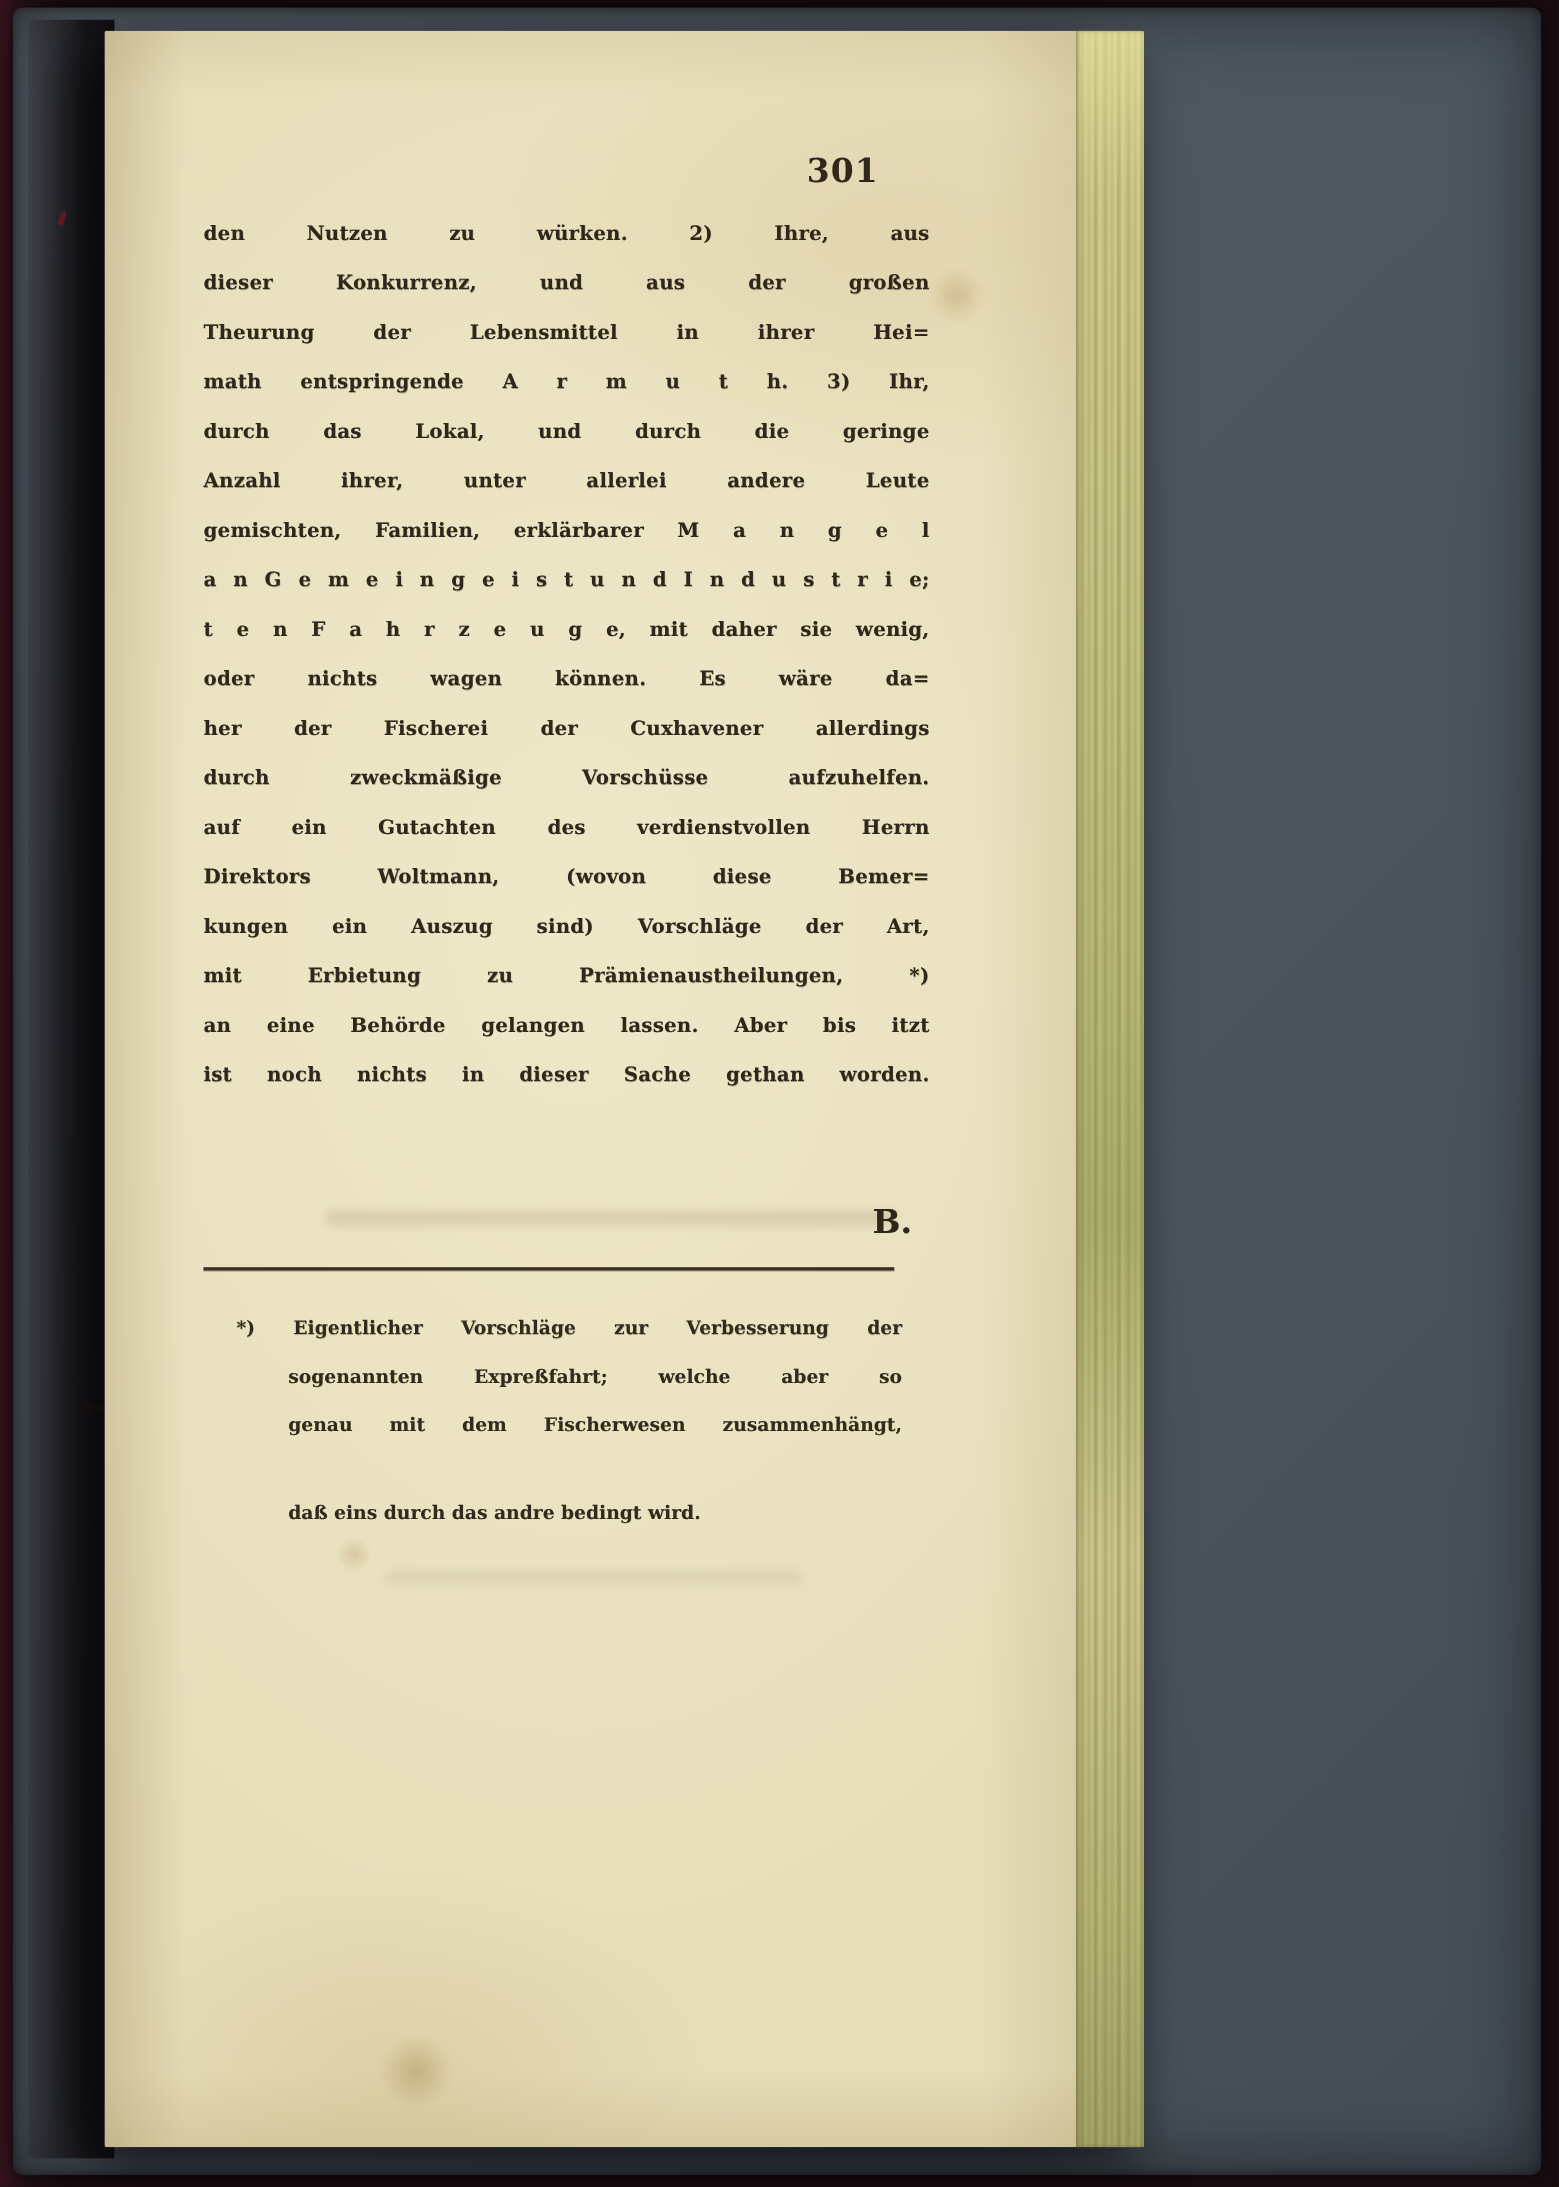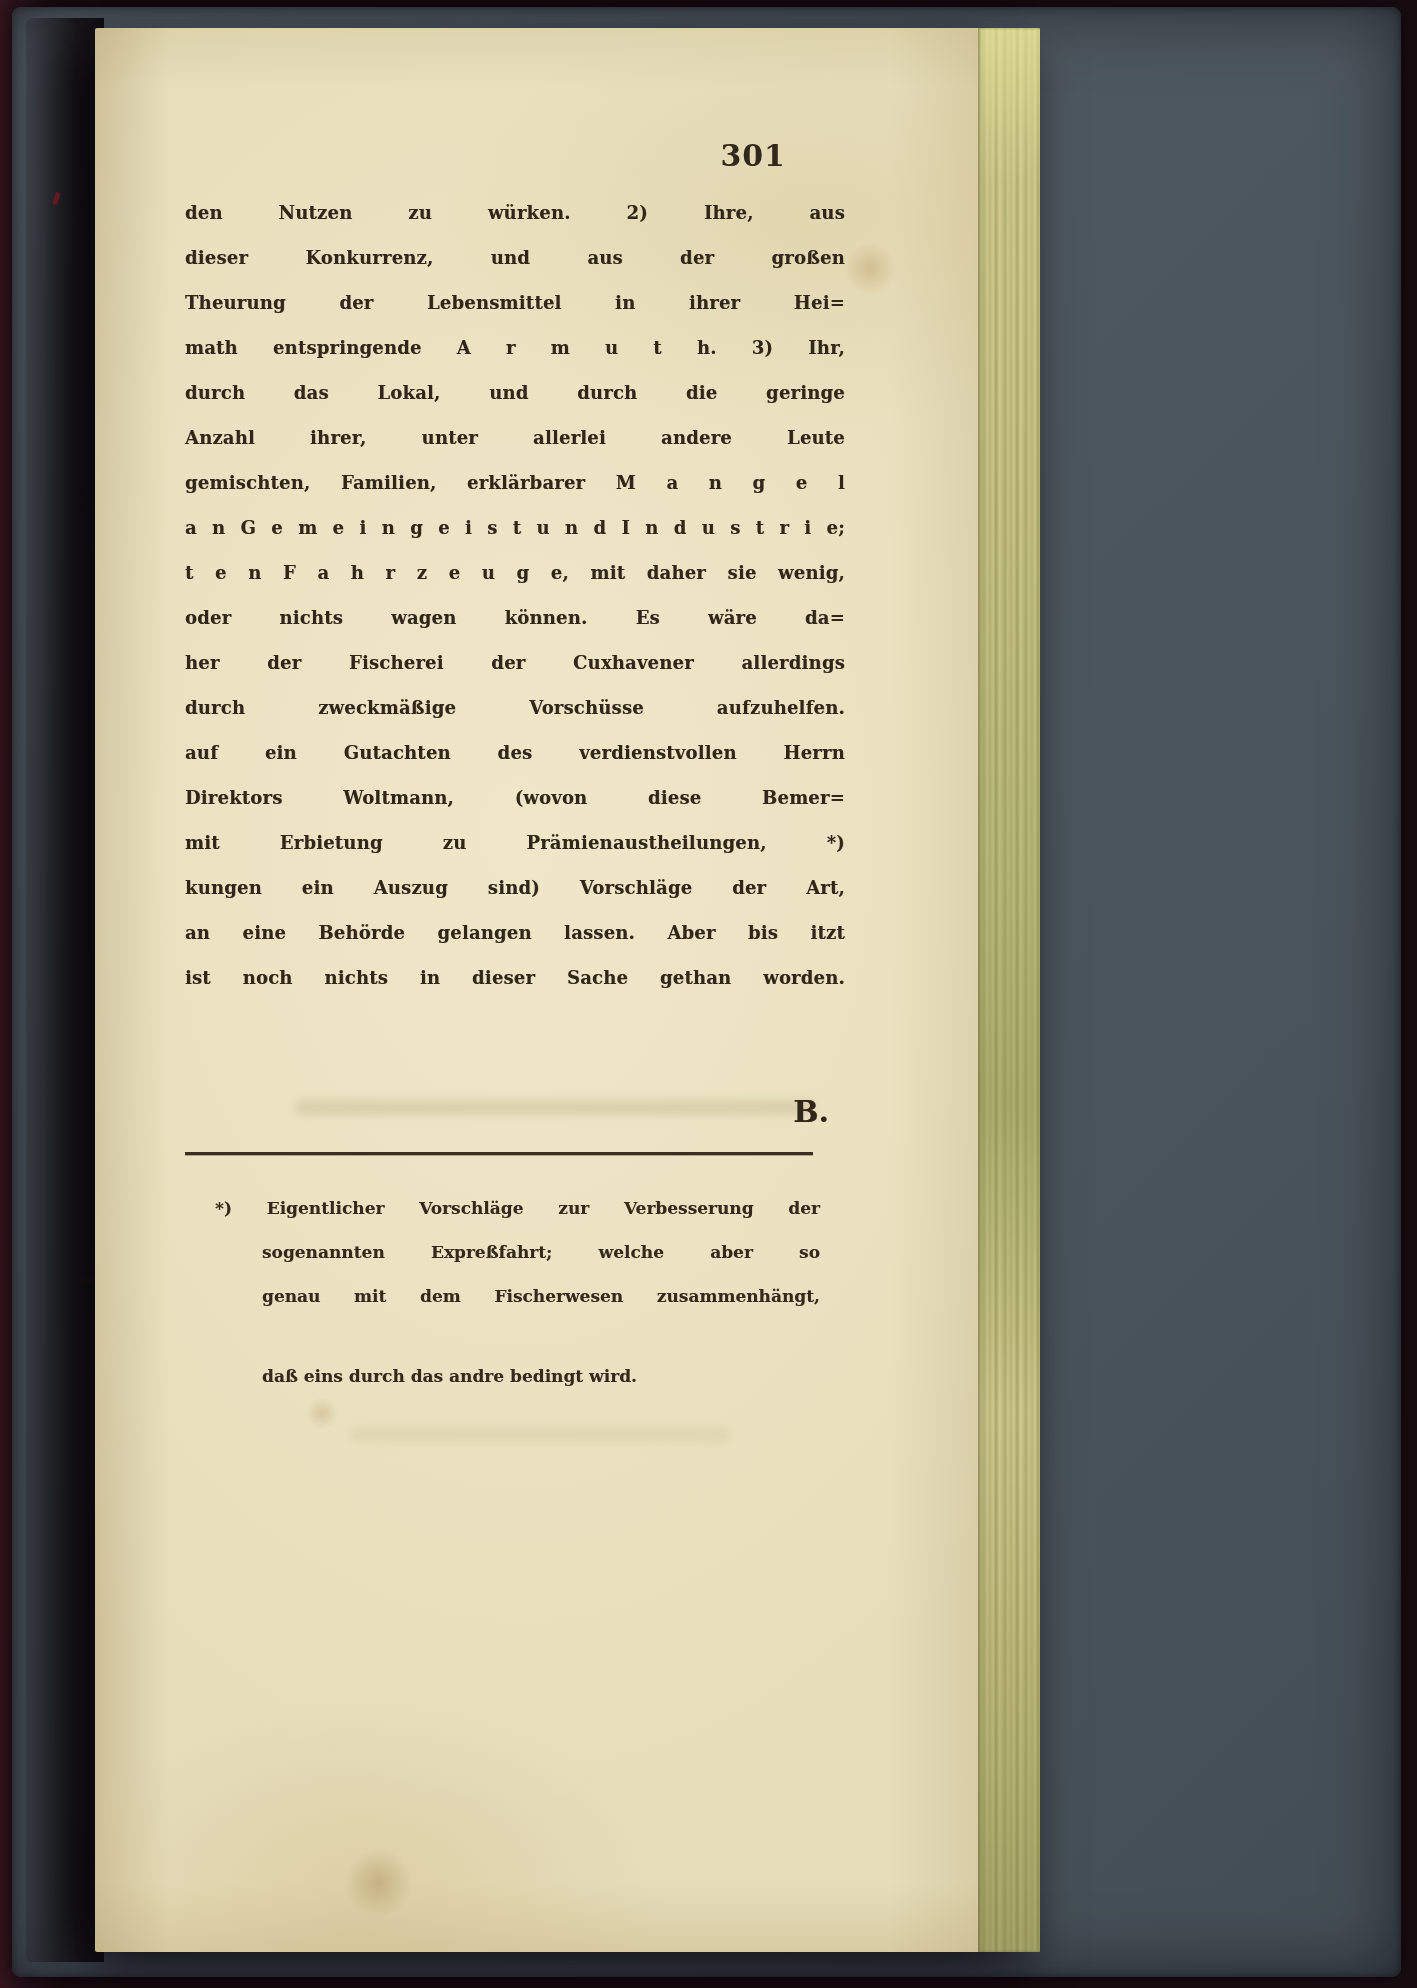--- a/index.html
+++ b/index.html
@@ -73,21 +73,21 @@
         rgba(120,134,58,0.42) 56%, rgba(180,176,108,0.15) 72%,
         rgba(130,134,64,0.35) 90%, rgba(110,114,52,0.45) 100%),
       repeating-linear-gradient(90deg,
         #d9d29a 0px, #c8c189 3px, #b0aa72 6px, #d0ca93 9px,
         #bcb57c 12px, #d5ce96 15px, #a8a36a 18px, #cfc891 21px);
     box-shadow: inset 2px 0 3px rgba(90, 85, 45, 0.55);
   }
   
   .pagenum {
     position: absolute;
-    left: 77px; top: 110px;
+    left: 90px; top: 110px;
     width: 660px;
     padding-right: 46px;
     box-sizing: border-box;
     text-align: right;
     font-size: 30px;
     font-weight: 700;
     color: #32271b;
     letter-spacing: 1px;
   }
   .body-text {
@@ -200,22 +200,22 @@
       <div class="line">durch das Lokal, und durch die geringe</div>
       <div class="line">Anzahl ihrer, unter allerlei andere Leute</div>
       <div class="line">gemischten, Familien, erklärbarer M a n g e l</div>
       <div class="line">a n G e m e i n g e i s t u n d I n d u s t r i e;</div>
       <div class="line">t e n F a h r z e u g e, mit daher sie wenig,</div>
       <div class="line">oder nichts wagen können. Es wäre da=</div>
       <div class="line">her der Fischerei der Cuxhavener allerdings</div>
       <div class="line">durch zweckmäßige Vorschüsse aufzuhelfen.</div>
       <div class="line">auf ein Gutachten des verdienstvollen Herrn</div>
       <div class="line">Direktors Woltmann, (wovon diese Bemer=</div>
+      <div class="line">kungen ein Auszug sind) Vorschläge der Art,</div>
       <div class="line">mit Erbietung zu Prämienaustheilungen, *)</div>
-      <div class="line">kungen ein Auszug sind) Vorschläge der Art,</div>
       <div class="line">an eine Behörde gelangen lassen. Aber bis itzt</div>
       <div class="line">ist noch nichts in dieser Sache gethan worden.</div>
     </div>
 
     <div class="smudge smudge-1"></div>
     <div class="smudge smudge-2"></div>
 
     <div class="signature">B.</div>
 
     <div class="rule"></div>

